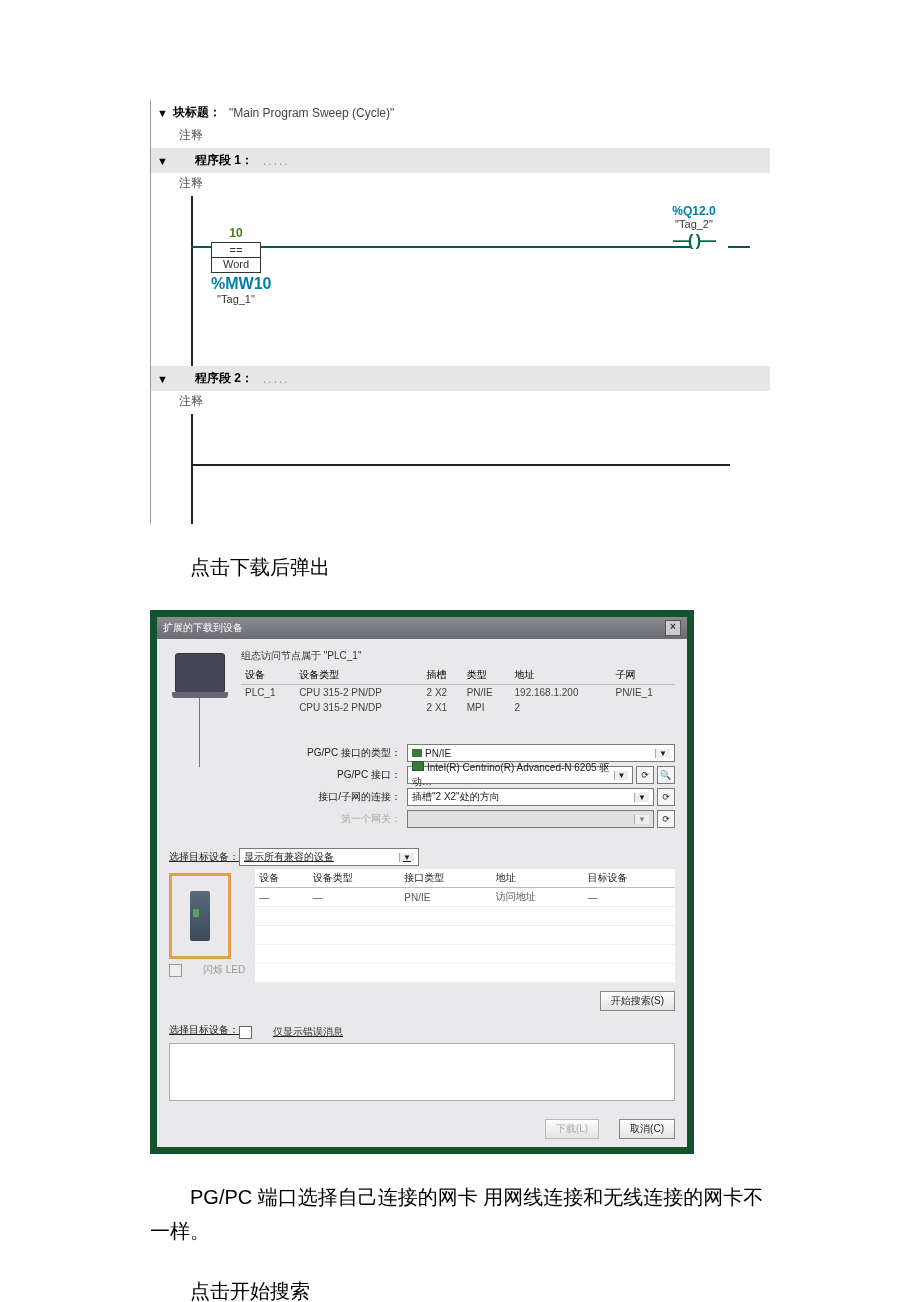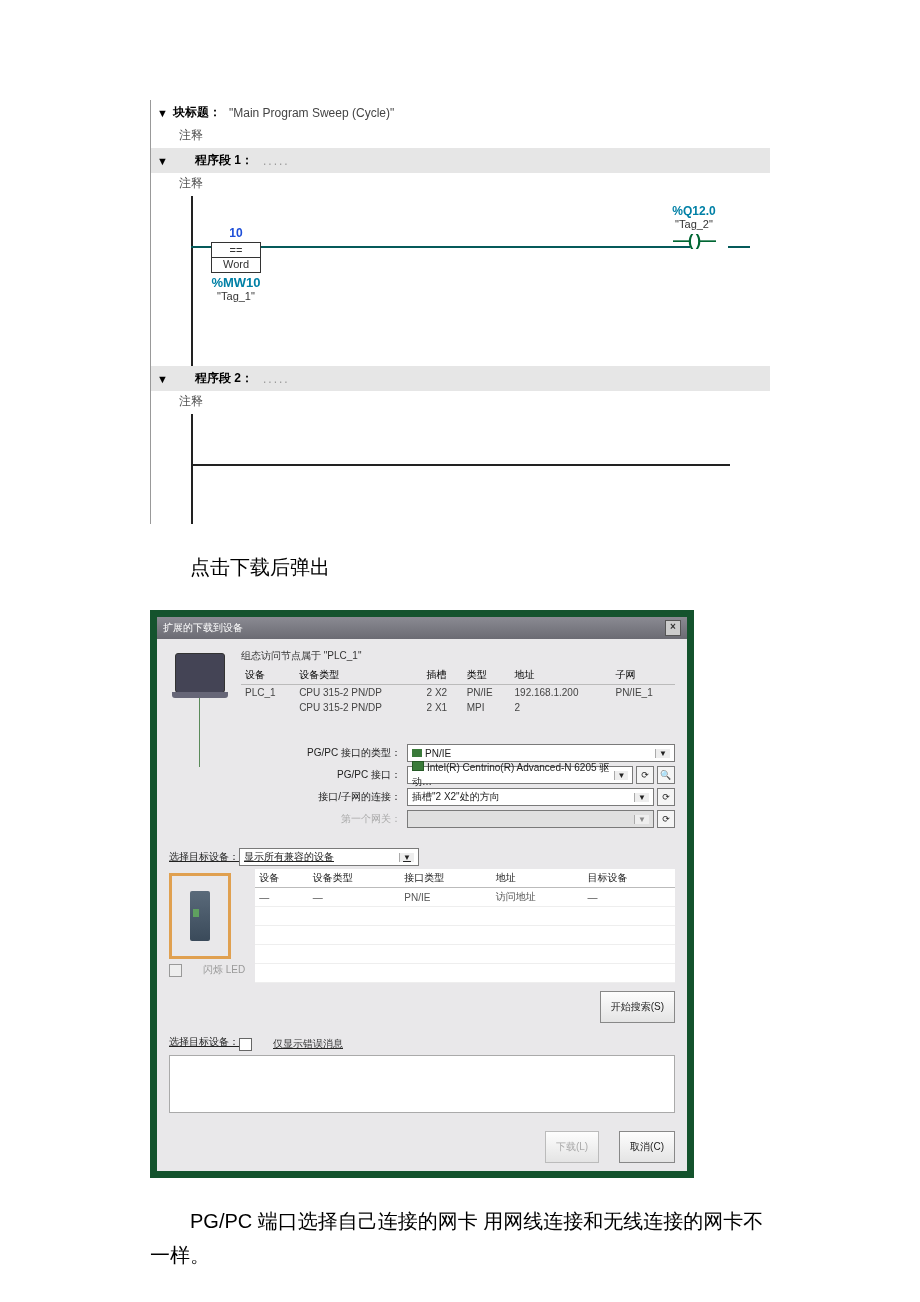--- a/index.html
+++ b/index.html
@@ -83,37 +83,37 @@
   }
   .compare-box {
     position: absolute;
     left: 20px;
     top: 30px;
     width: 50px;
     text-align: center;
     background: #fff;
   }
   .compare-box .val {
-    color: #1d4ed8;
+    color: #4d7c0f;
     font-weight: bold;
   }
   .compare-box .opbox {
     border: 1px solid #333;
     margin: 2px 0;
     padding: 1px 0;
     font-size: 11px;
     line-height: 1.2;
   }
   .compare-box .opbox .eq {
     border-bottom: 1px solid #333;
   }
   .compare-box .addr {
     color: #0080a6;
     font-weight: bold;
-    font-size: 13px;
+    font-size: 16px;
   }
   .compare-box .tag {
     color: #333;
     font-size: 11px;
   }
   .coil {
     position: absolute;
     right: 46px;
     top: 8px;
     width: 60px;
@@ -365,21 +365,21 @@
   .row-right {
     display: flex;
     justify-content: flex-start;
     align-items: center;
     margin: 6px 0 3px 0;
     text-decoration: underline;
   }
   .btn {
     background: linear-gradient(#fdfdfd, #e4e4e4);
     border: 1px solid #888;
-    padding: 8px 10px;
+    padding: 2px 10px;
     font-size: 10px;
   }
   .btn.disabled {
     color: #aaa;
     border-color: #bbb;
   }
   .status-box {
     background: #fff;
     border: 1px solid #aaa;
     height: 56px;

